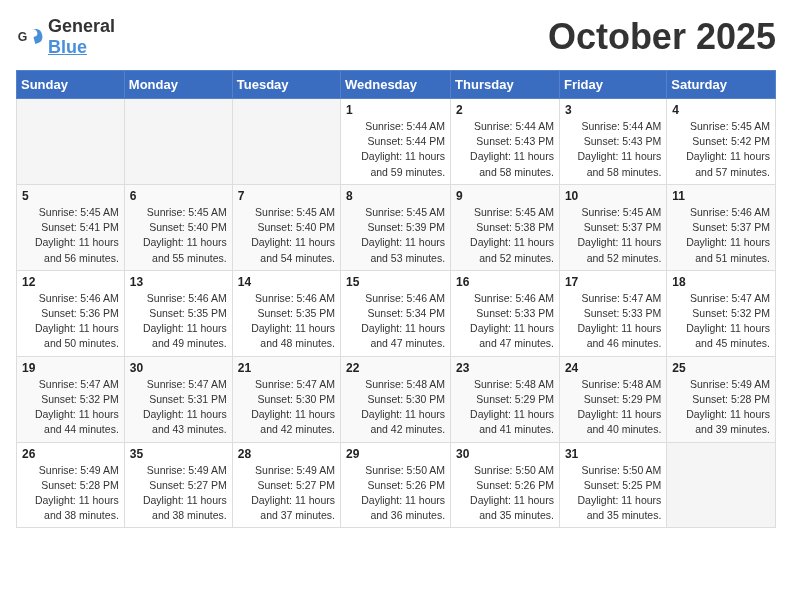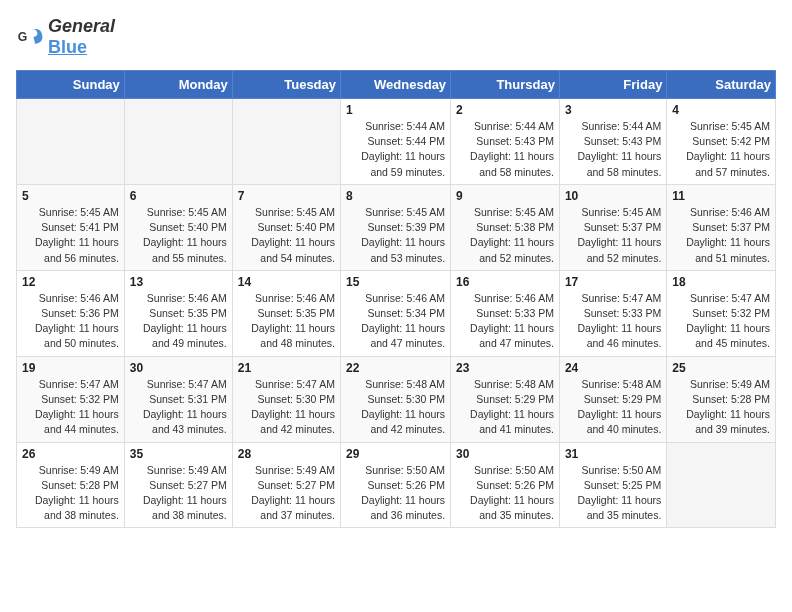--- a/index.html
+++ b/index.html
@@ -41,21 +41,21 @@
       width: 100%;
       border-collapse: collapse;
       border: 1px solid #ccc;
     }
     .calendar-table th {
       background-color: #3a6cbf;
       color: #fff;
       font-size: 13px;
       font-weight: bold;
       padding: 6px 4px;
-      text-align: right;
+      text-align: left;
       border: 1px solid #5580cc;
     }
     .calendar-table td {
       vertical-align: top;
       border: 1px solid #ddd;
       padding: 4px 5px;
       width: 113px;
       min-height: 80px;
       font-size: 11px;
       color: #333;
@@ -83,25 +83,26 @@
 </head>
 <body>
 
 <div class="header">
   <div class="logo">
     <svg class="logo-icon" viewBox="0 0 32 32">
       <text x="2" y="20" font-size="14" font-weight="bold" fill="#333">G</text>
       <path d="M18 8 Q28 4 30 14 Q32 22 22 24 L20 16 Q26 15 24 10 Q22 6 18 8Z" fill="#4a90d9"></path>
     </svg>
     <div>
-      <span style="font-size:18px;font-weight:bold;color:#333;font-style:italic;">General</span><br>
+      <span style="font-size:18px;font-weight:bold;color:#333;">General</span><br>
       <span style="font-size:18px;font-weight:bold;color:#4a90d9;text-decoration:underline;">Blue</span>
     </div>
   </div>
   <div class="title-block">
+    <div class="month-title">October 2025</div>
   </div>
 </div>
 
 <table class="calendar-table">
   <thead>
     <tr>
     <th>Sunday</th>
         <th>Monday</th>
         <th>Tuesday</th>
         <th>Wednesday</th>

